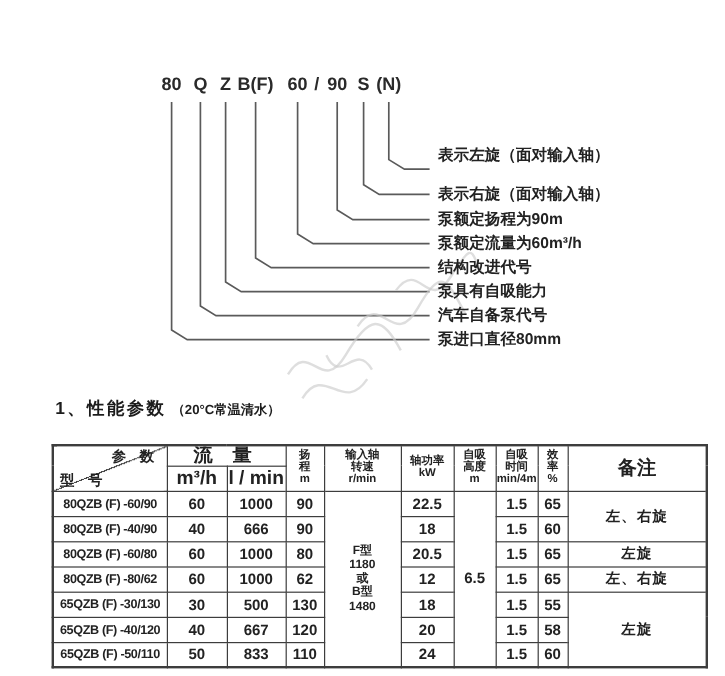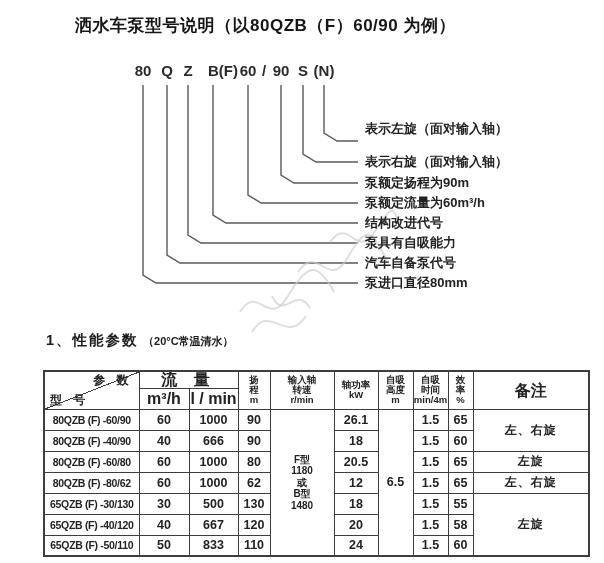--- a/index.html
+++ b/index.html
@@ -54,27 +54,26 @@
   .diag-cell .bl{position:absolute;bottom:3px;left:5px;font-size:12px;letter-spacing:4px;}
   tr.hrow1{height:17px;}
   tr.hrow2{height:21px;}
   tr.drow{height:21px;margin-left:44px;}
 </style>
 </head>
 <body>
 
 <div id="page">
 
-  <div id="doc-title">洒水车泵型号说明（以80QZB（F）60/90 为例）</div>
 
   <div>
     <span class="model-part" style="left:143px">80</span>
     <span class="model-part" style="left:167px">Q</span>
     <span class="model-part" style="left:188px">Z</span>
-    <span class="model-part" style="left:223px">B(F)</span>
+    <span class="model-part" style="left:213px">B(F)</span>
     <span class="model-part" style="left:248px">60</span>
     <span class="model-part" style="left:264px">/</span>
     <span class="model-part" style="left:281px">90</span>
     <span class="model-part" style="left:303px">S</span>
     <span class="model-part" style="left:324px">(N)</span>
   </div>
 
   <svg id="diagram-svg" viewBox="0 0 604 340">
     <polyline points="324,85 324,133 337,141 358,141"></polyline>
     <polyline points="303,85 303,154 316,162 358,162"></polyline>
@@ -156,21 +155,21 @@
     <tr class="drow">
       <td class="cell-model">80QZB (F) -60/90</td>
       <td class="cell-num">60</td>
       <td class="cell-num">1000</td>
       <td class="cell-num">90</td>
       <td rowspan="7" class="cell-speed pre">F型
 1180
 或
 B型
 1480</td>
-      <td class="cell-num">26.1</td>
+      <td class="cell-num">22.5</td>
       <td rowspan="7" class="cell-num">6.5</td>
       <td class="cell-num">1.5</td>
       <td class="cell-num">65</td>
       <td rowspan="2" class="cell-remark">左、右旋</td>
     </tr>
     <tr class="drow">
       <td class="cell-model">80QZB (F) -40/90</td>
       <td class="cell-num">40</td>
       <td class="cell-num">666</td>
       <td class="cell-num">90</td>

